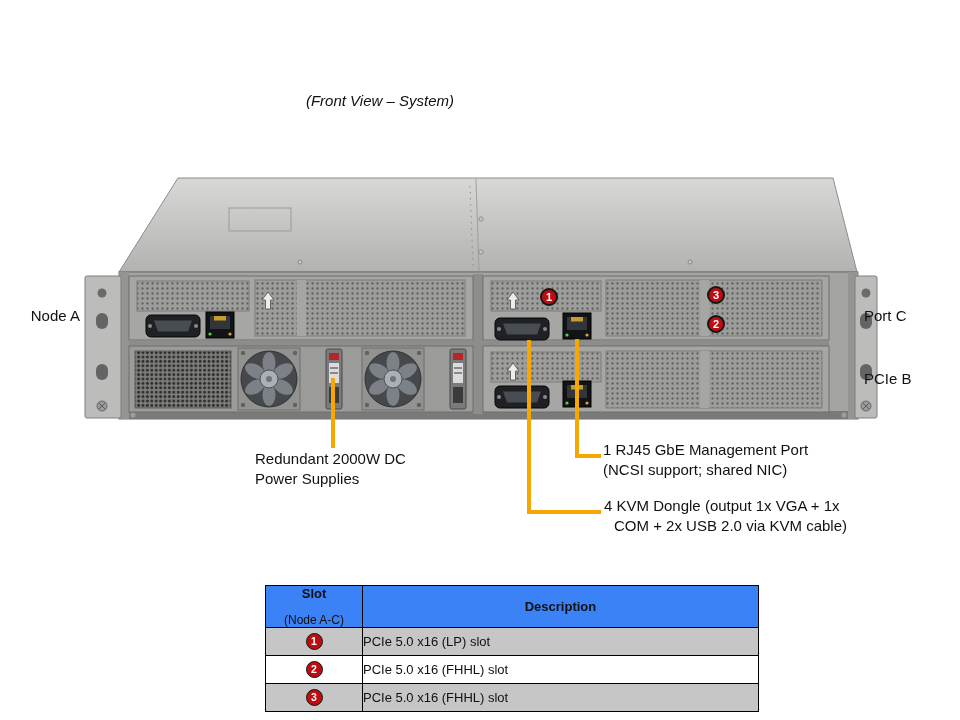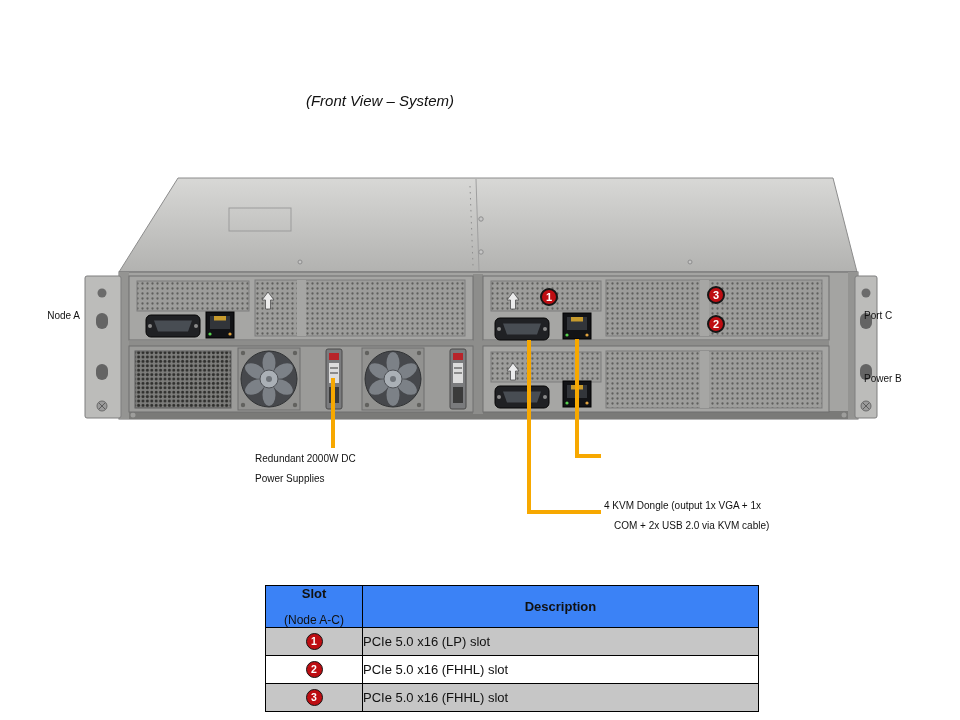--- a/index.html
+++ b/index.html
@@ -7,21 +7,21 @@
     --marker-red:#BE0D12;
     --table-row-alt:#C6C6C6;
   }
   html,body{margin:0;padding:0;background:#fff;}
   body{width:960px;height:720px;position:relative;overflow:hidden;
        font-family:"Liberation Sans",sans-serif;color:#111;}
   .canvas{position:absolute;left:0;top:16px;width:760px;height:720px;background:#fff;}
   .chassis{position:absolute;left:0;top:0;}
   .title{position:absolute;left:0;top:76px;width:100%;text-align:center;
          font-size:15px;font-style:italic;color:#111;}
-  .lbl{position:absolute;font-size:10px;line-height:20px;color:#111;white-space:nowrap;}
+  .lbl{position:absolute;font-size:15px;line-height:20px;color:#111;white-space:nowrap;}
   .cline{position:absolute;background:var(--callout-line);}
   .marker{position:absolute;width:18px;height:18px;border-radius:50%;
           background:var(--marker-red);border:2px solid #151515;box-sizing:border-box;
           color:#fff;font-size:11px;font-weight:bold;
           display:flex;align-items:center;justify-content:center;line-height:1;}
   .table-wrap{position:absolute;left:265px;top:569px;width:494px;}
   table.slot-table{border-collapse:collapse;width:100%;font-size:13px;table-layout:fixed;}
   table.slot-table th,table.slot-table td{border:1px solid #000;padding:0;}
   table.slot-table th{height:38px;background:#3b82f6;text-align:center;vertical-align:middle;}
   .th-main{font-weight:bold;font-size:13px;line-height:15px;}
@@ -189,25 +189,29 @@
   <div class="marker" style="left:707px;top:299px">2</div>
 
   <div class="cline" style="left:331px;top:362px;width:4px;height:70px"></div>
   <div class="cline" style="left:575px;top:323px;width:4px;height:119px"></div>
   <div class="cline" style="left:575px;top:438px;width:26px;height:4px"></div>
   <div class="cline" style="left:527px;top:324px;width:4px;height:174px"></div>
   <div class="cline" style="left:527px;top:494px;width:74px;height:4px"></div>
 
   <div class="lbl" style="left:22px;top:290px;width:58px;text-align:right">Node A</div>
   <div class="lbl" style="left:864px;top:290px">Port C</div>
-  <div class="lbl" style="left:864px;top:353px">Power B</div>
+  <div class="lbl" style="left:864px;top:353px">PCIe B</div>
 
   <div class="lbl" style="left:255px;top:433px">
     <div>Redundant 2000W DC</div>
     <div>Power Supplies</div>
+  </div>
+  <div class="lbl" style="left:603px;top:424px">
+    <div>1 RJ45 GbE Management Port</div>
+    <div>(NCSI support; shared NIC)</div>
   </div>
   <div class="lbl" style="left:604px;top:480px">
     <div>4 KVM Dongle (output 1x VGA + 1x</div>
     <div class="indent">COM + 2x USB 2.0 via KVM cable)</div>
   </div>
 
   <div class="table-wrap">
     <table class="slot-table">
       <colgroup>
           <col style="width:97px">

